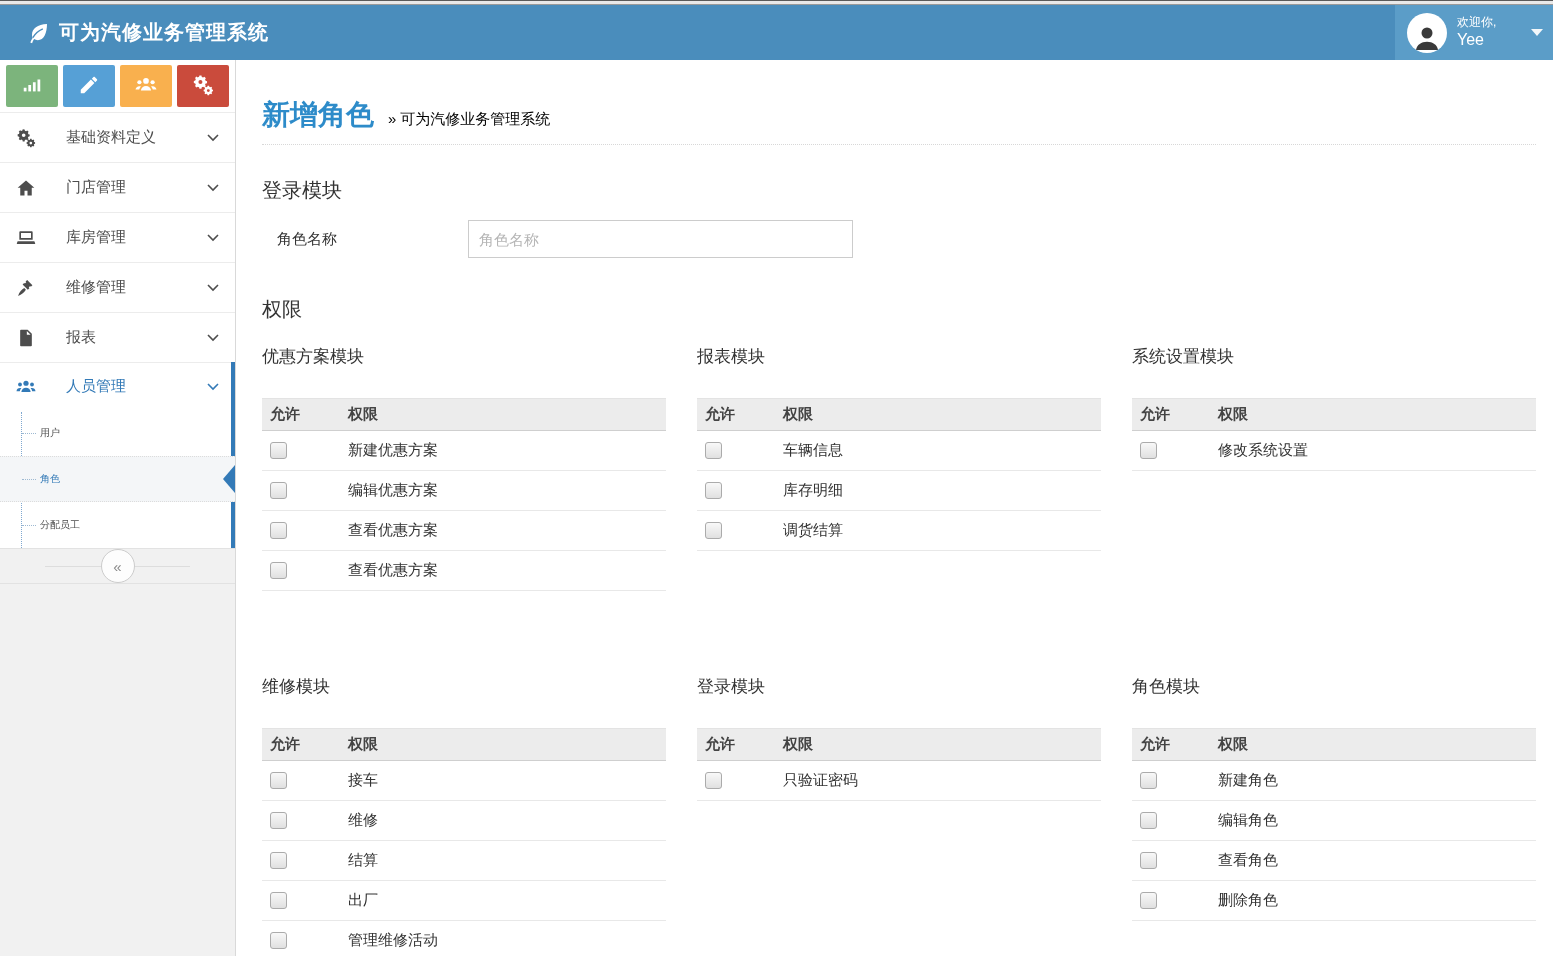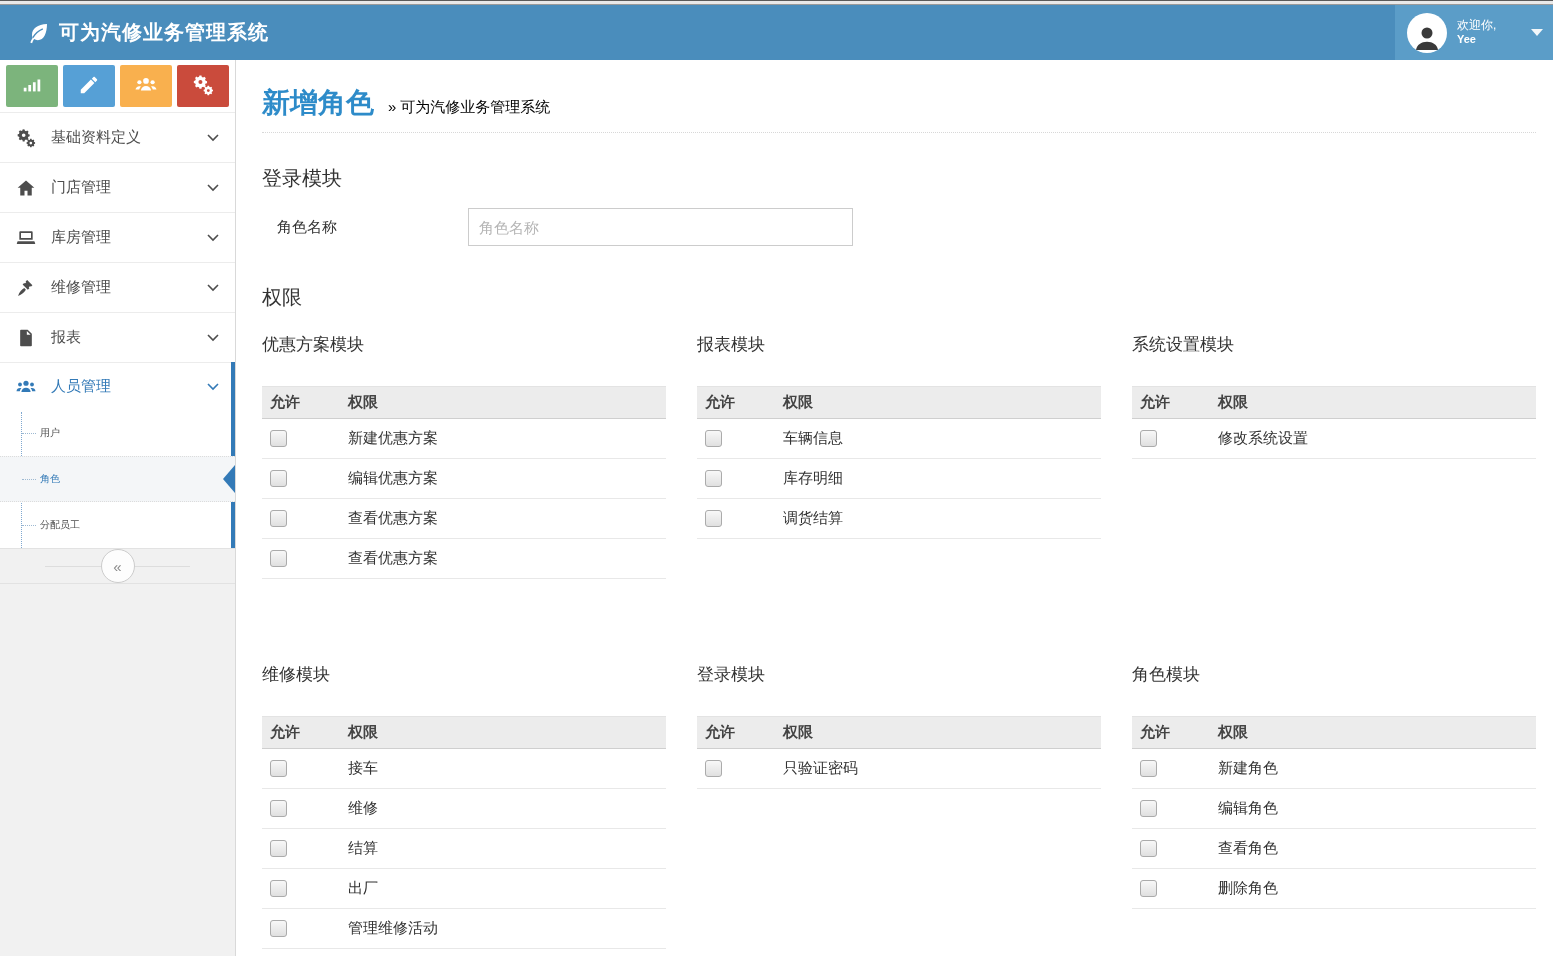--- a/index.html
+++ b/index.html
@@ -14,39 +14,39 @@
   .topbar { height:55px; background:var(--header-bg); display:flex; align-items:center; justify-content:space-between; }
   .brand { display:flex; align-items:center; color:#fff; padding-left:26px; }
   .brand .leaf { width:24px; height:24px; display:inline-flex; margin-right:9px; }
   .brand .leaf svg { width:100%; height:100%; }
   .brand-title { font-size:20px; font-weight:bold; letter-spacing:1px; }
   .user-box { height:55px; width:158px; background:var(--user-bg); display:flex; align-items:center; padding:0 10px 0 12px; cursor:pointer; }
   .avatar { width:40px; height:40px; border-radius:50%; background:#fff; display:flex; align-items:flex-end; justify-content:center; overflow:hidden; flex:0 0 auto; }
   .avatar svg { width:30px; height:30px; }
   .user-text { display:flex; flex-direction:column; color:#fff; margin-left:10px; line-height:1.25; flex:1; }
   .greet { font-size:12px; }
-  .uname { font-size:11px; font-weight:bold; }
+  .uname { font-size:16px; font-weight:normal; }
   .caret { width:0; height:0; border-left:6px solid transparent; border-right:6px solid transparent; border-top:7px solid #f2f7fa; margin-left:4px; }
 
   
   .layout { display:flex; height:896px; }
   .sidebar { width:236px; flex:0 0 236px; background:#fff; border-right:1px solid #d9d9d9; display:flex; flex-direction:column; }
-  .content { flex:1; background:#fff; padding:0 17px 0 26px; overflow:hidden; }
+  .content { flex:1; background:#fff; padding:12px 17px 0 26px; overflow:hidden; }
 
   
   .shortcuts { display:flex; gap:5px; padding:5px 6px; height:52px; }
   .shortcut { width:52px; height:42px; border:none; border-radius:2px; display:flex; align-items:center; justify-content:center; color:#fff; cursor:pointer; }
   .shortcut svg { width:22px; height:22px; }
 
   
   .menu-item { height:50px; display:flex; align-items:center; padding:0 16px; border-top:1px solid #ececec; color:#4d4d4d; cursor:pointer; }
   .menu-item.active { color:var(--accent); }
   .mi-icon { width:22px; height:20px; display:inline-flex; }
   .mi-icon svg { width:20px; height:20px; }
-  .mi-label { font-size:15px; margin-left:13px; flex:1; }
+  .mi-label { font-size:15px; margin-left:28px; flex:1; }
   .mi-chevron { display:inline-flex; }
   .menu-group { position:relative; }
   .menu-group .edge { position:absolute; top:0; right:0; bottom:0; width:4px; background:var(--accent); }
   .menu-group .menu-item { height:48px; }
   .submenu { position:relative; }
   .submenu::before { content:""; position:absolute; left:21px; top:2px; bottom:0; border-left:1px dotted #7fa8d0; }
   .sub-item { position:relative; height:46px; display:flex; align-items:center; padding-left:40px; font-size:10px; color:#4d4d4d; cursor:pointer; }
   .sub-item::before { content:""; position:absolute; left:22px; top:50%; width:14px; border-top:1px dotted #9db9d2; }
   .sub-item.active { background:#f4f6f8; color:var(--accent); border-top:1px dotted #dcdcdc; border-bottom:1px dotted #dcdcdc; }
   .sub-item.active::after { content:""; position:absolute; right:0; top:50%; transform:translateY(-50%);

